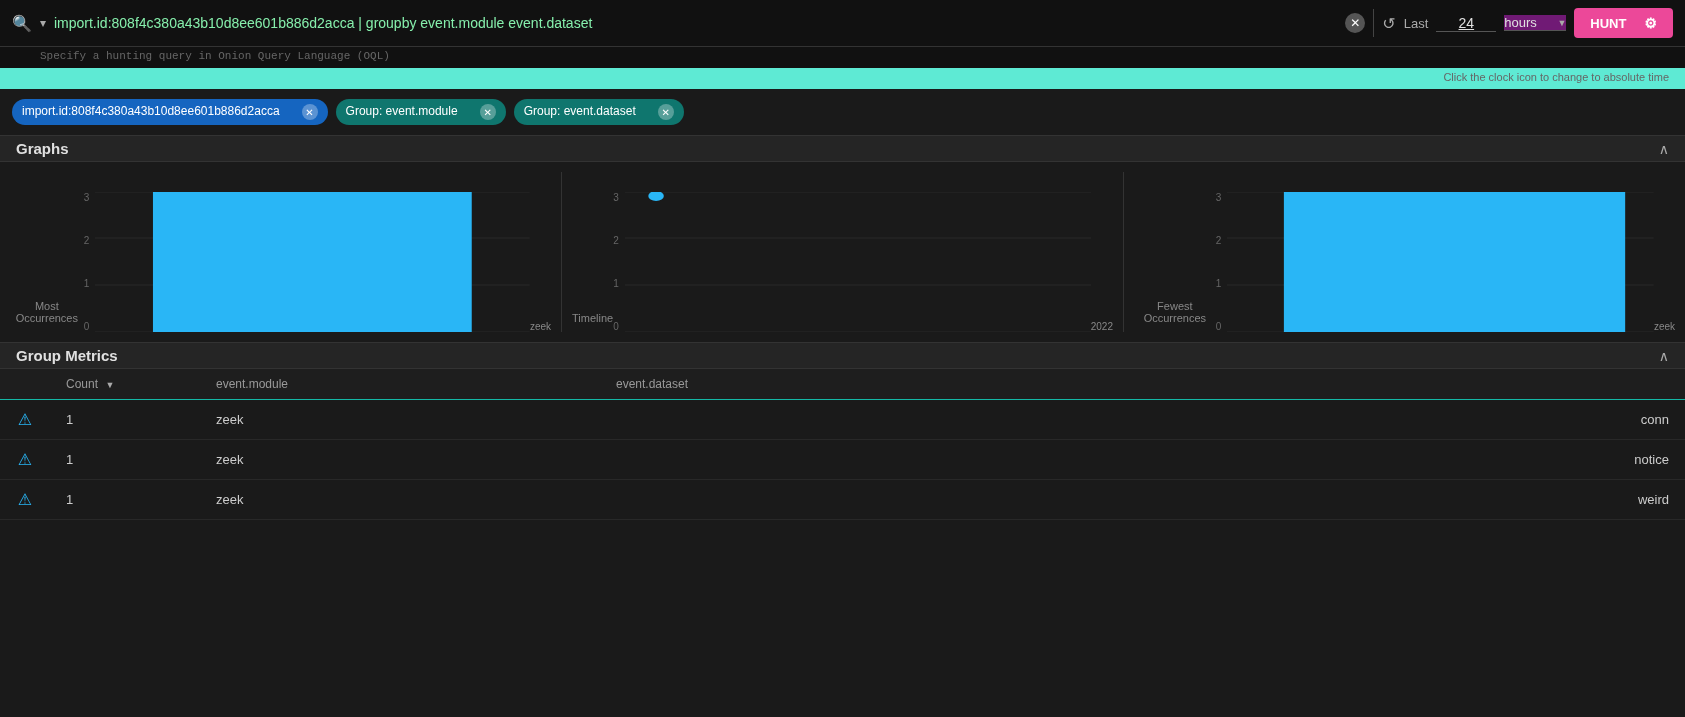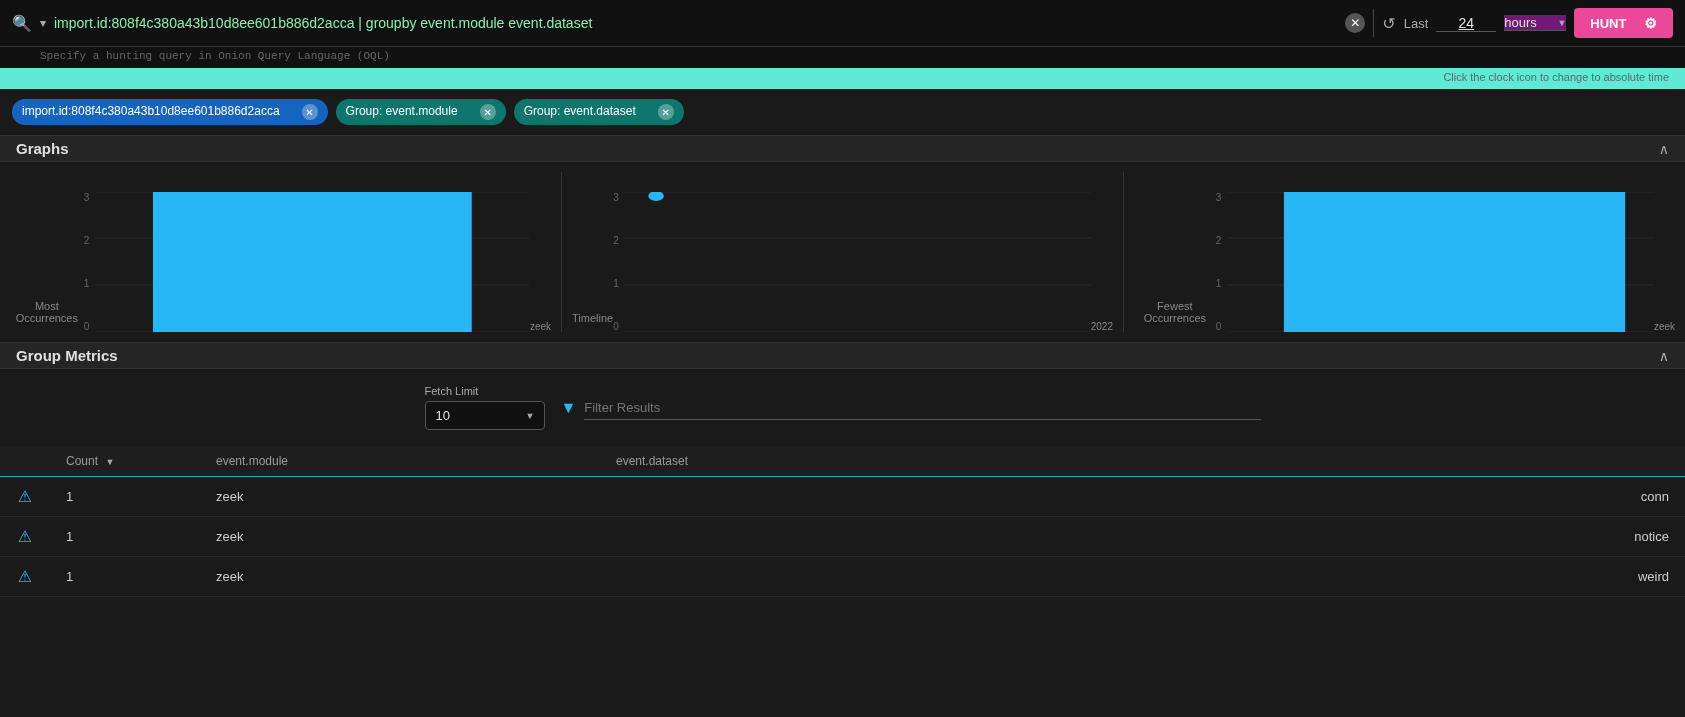--- a/index.html
+++ b/index.html
@@ -489,37 +489,20 @@
   </div>
 
 </div>
 
 <div class="section-header">
   <span class="section-title">Group Metrics</span>
   <button class="collapse-btn">∧</button>
 </div>
 
 <div class="metrics-section">
-  <div class="metrics-controls">
-    <div class="fetch-limit-group">
-      <span class="fetch-limit-label">Fetch Limit</span>
-      <div class="fetch-limit-select-wrapper">
-        <select class="fetch-limit-select">
-          <option>10</option>
-          <option>25</option>
-          <option>50</option>
-          <option>100</option>
-        </select>
-      </div>
-    </div>
-    <div class="filter-group">
-      <span class="filter-icon">▼</span>
-      <input class="filter-input" type="text" placeholder="Filter Results" style="">
-    </div>
-  </div>
 
   <table class="data-table">
     <thead>
       <tr>
         <th class="col-icon"></th>
         <th class="col-count sortable">
           <span>Count</span>
           <span class="sort-arrow">▼</span>
         </th>
         <th class="col-module">

